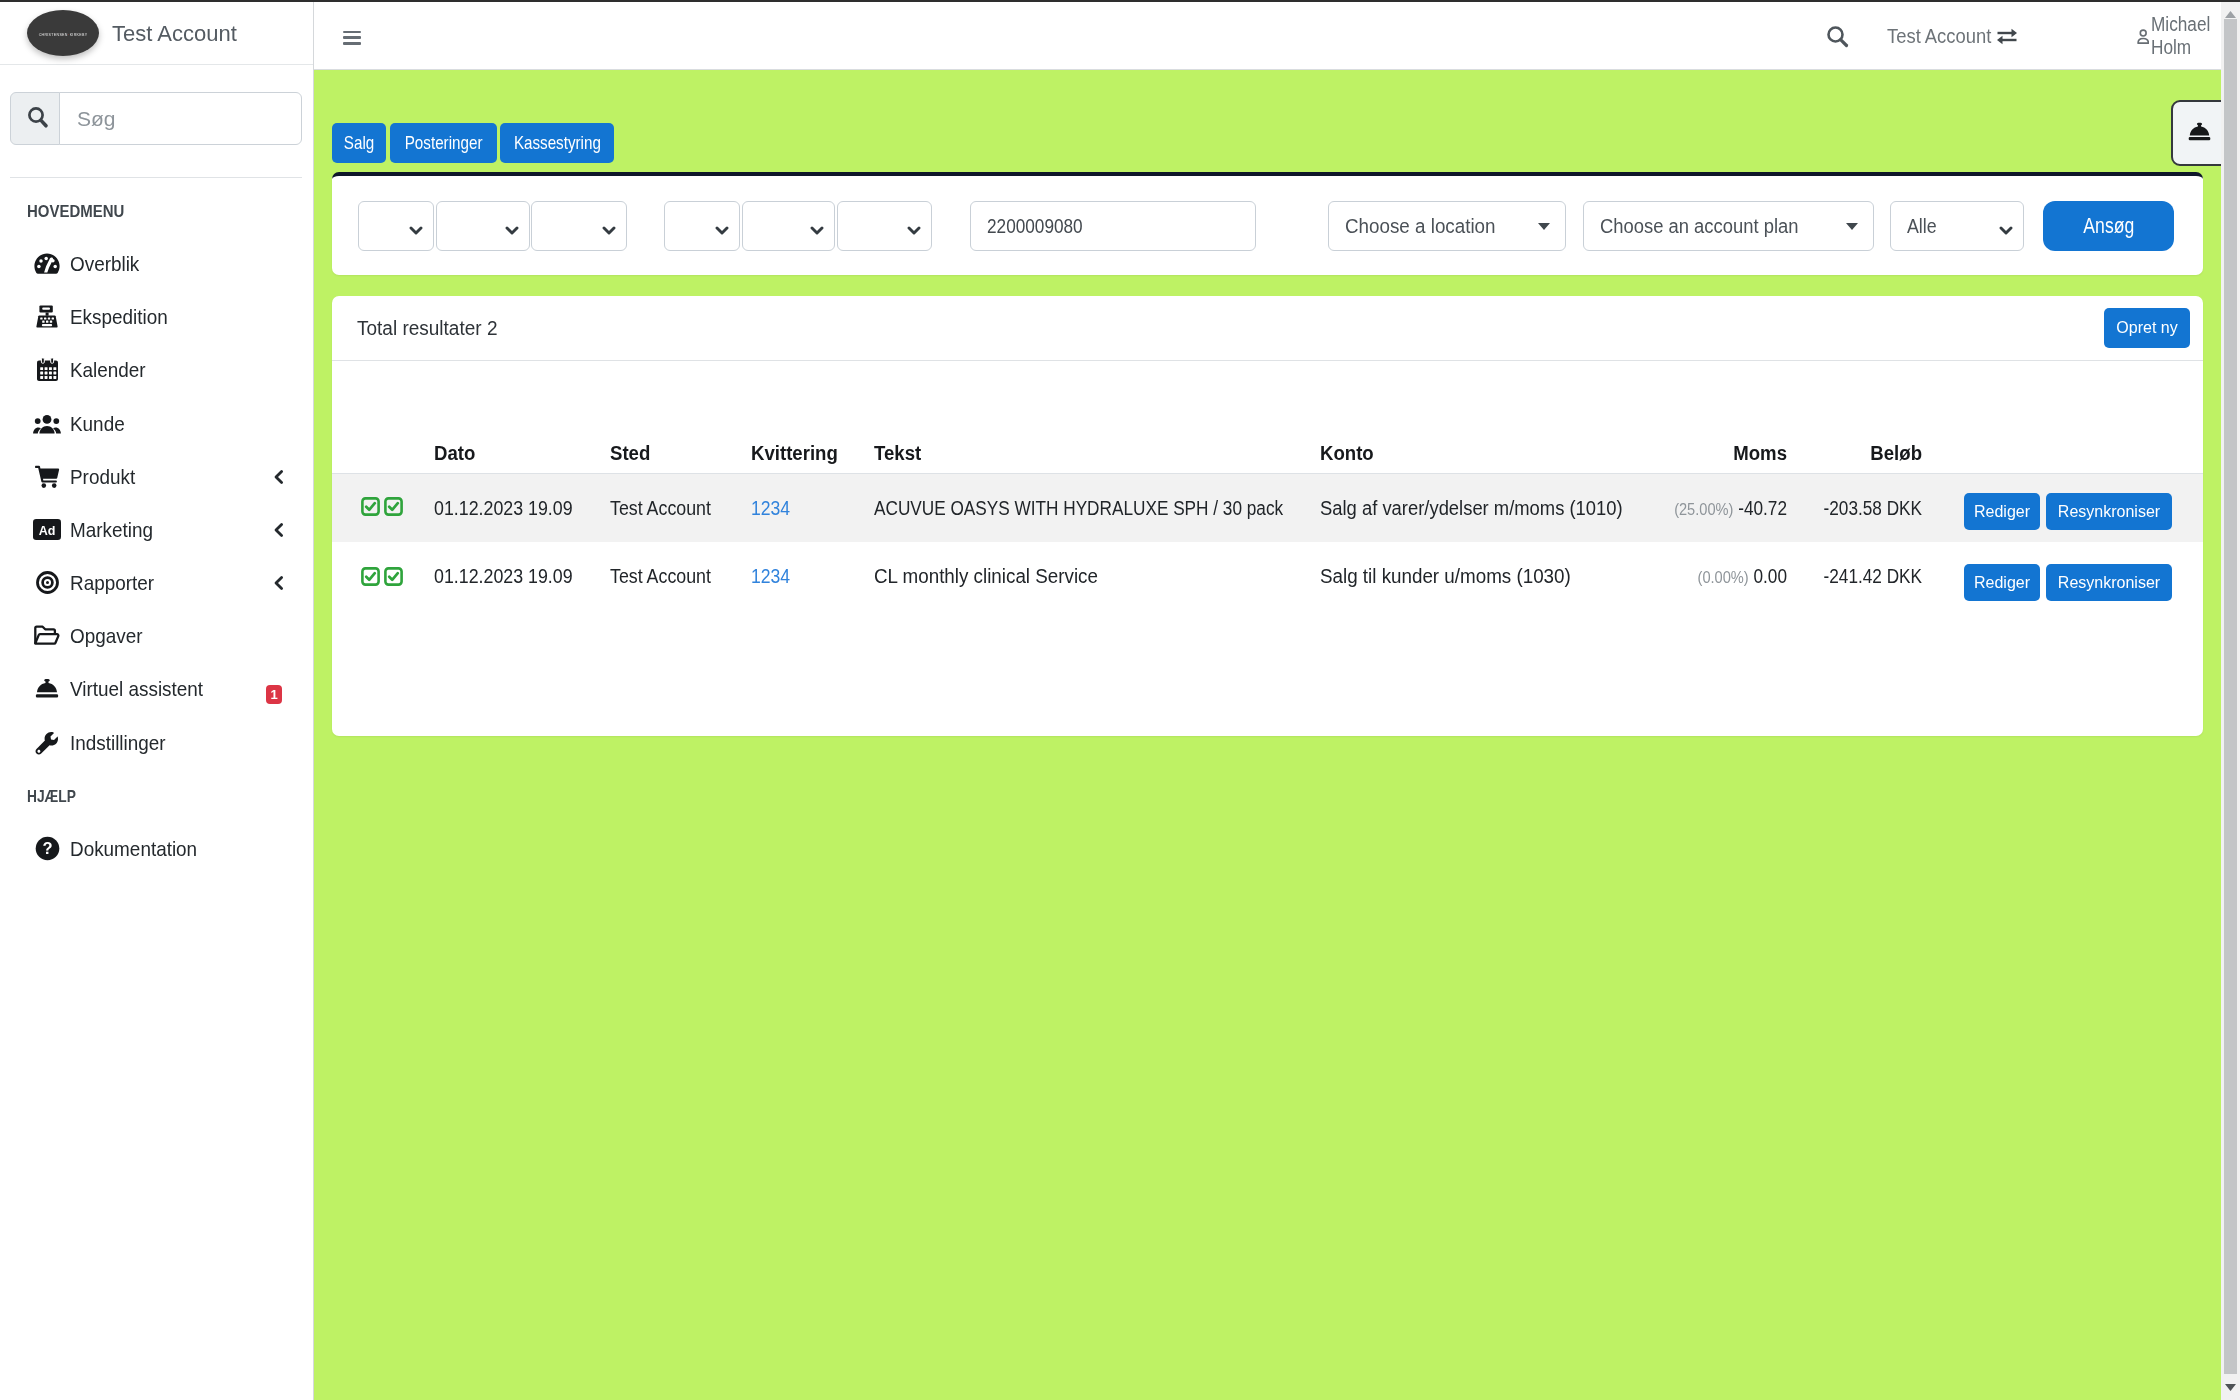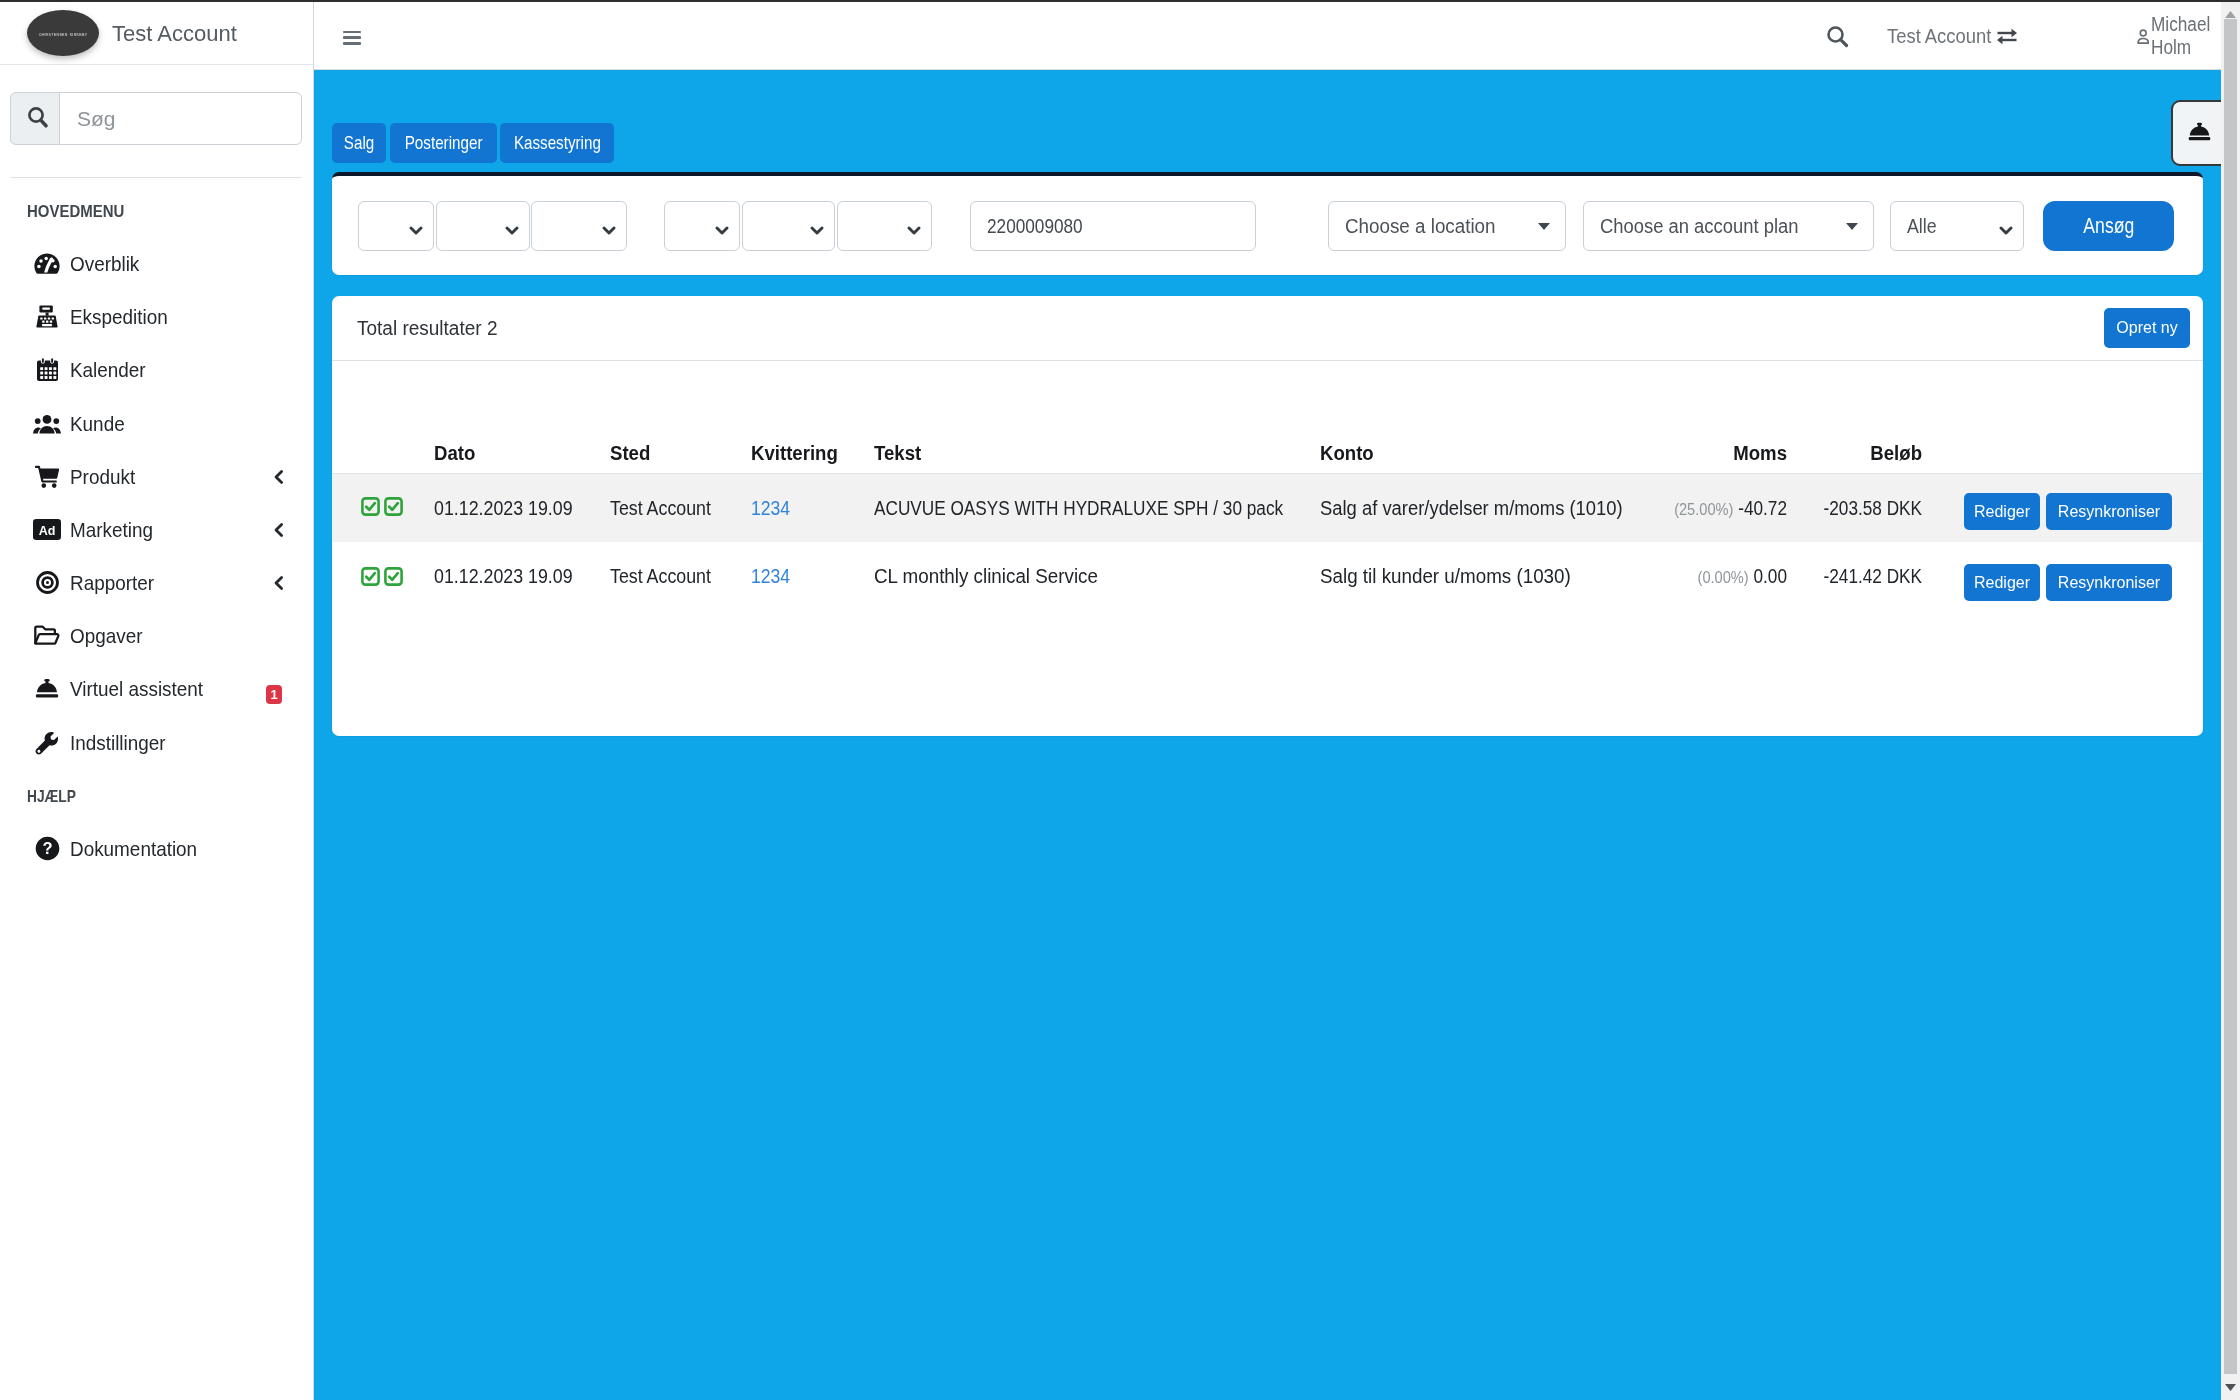--- a/index.html
+++ b/index.html
@@ -41,21 +41,21 @@
 
 #topbar { left:314px; top:2px; width:1926px; height:68px; background:#fff; border-bottom:1px solid #d9dcdf; z-index:4; }
 #burger { left:29px; top:28.5px; width:17.5px; height:16px; }
 #burger div { height:2.4px; background:#666d74; border-radius:1px; margin-bottom:3.5px; }
 .tb-right { top:0; height:68px; display:flex; align-items:center; position:absolute; }
 #tbsearch { left:1512px; }
 #tbacct { left:1573px; font-size:20px; color:#6d7378; }
 #tbuser { left:1823px; font-size:20px; color:#697076; }
 
 
-#content { left:314px; top:70px; width:1926px; height:1330px; background:#0ea5e9; }
+#content { left:314px; top:70px; width:1926px; height:1330px; background:#bef264; }
 .tab { top:53px; height:40px; background:#1375d2; border-radius:5px; color:#fff; font-size:19px; text-align:center; line-height:40px; position:absolute; }
 .tab span { display:inline-block; transform:scaleX(.8); }
 
 
 #fcard { left:18px; top:102px; width:1871px; height:103px; background:#fff; border-radius:7px; border-top:4px solid #0f172a; box-shadow:0 1px 2px rgba(0,0,0,.06); }
 .ctl { top:25px; height:50px; background:#fff; border:1px solid #c9d0d7; border-radius:6px; position:absolute; }
 .ctl .vchev { position:absolute; right:10px; top:20px; }
 .ctl .tri { position:absolute; right:15px; top:21px; width:0; height:0; border-left:6px solid transparent; border-right:6px solid transparent; border-top:7px solid #40474d; }
 .ctl .lbl { position:absolute; left:16px; top:0; height:48px; line-height:48px; font-size:20px; color:#4b5157; white-space:nowrap; }
 #ansog { left:1711px; top:25px; width:131px; height:50px; background:#1375d2; border-radius:12px; color:#fff; font-size:22px; text-align:center; line-height:50px; position:absolute; }

